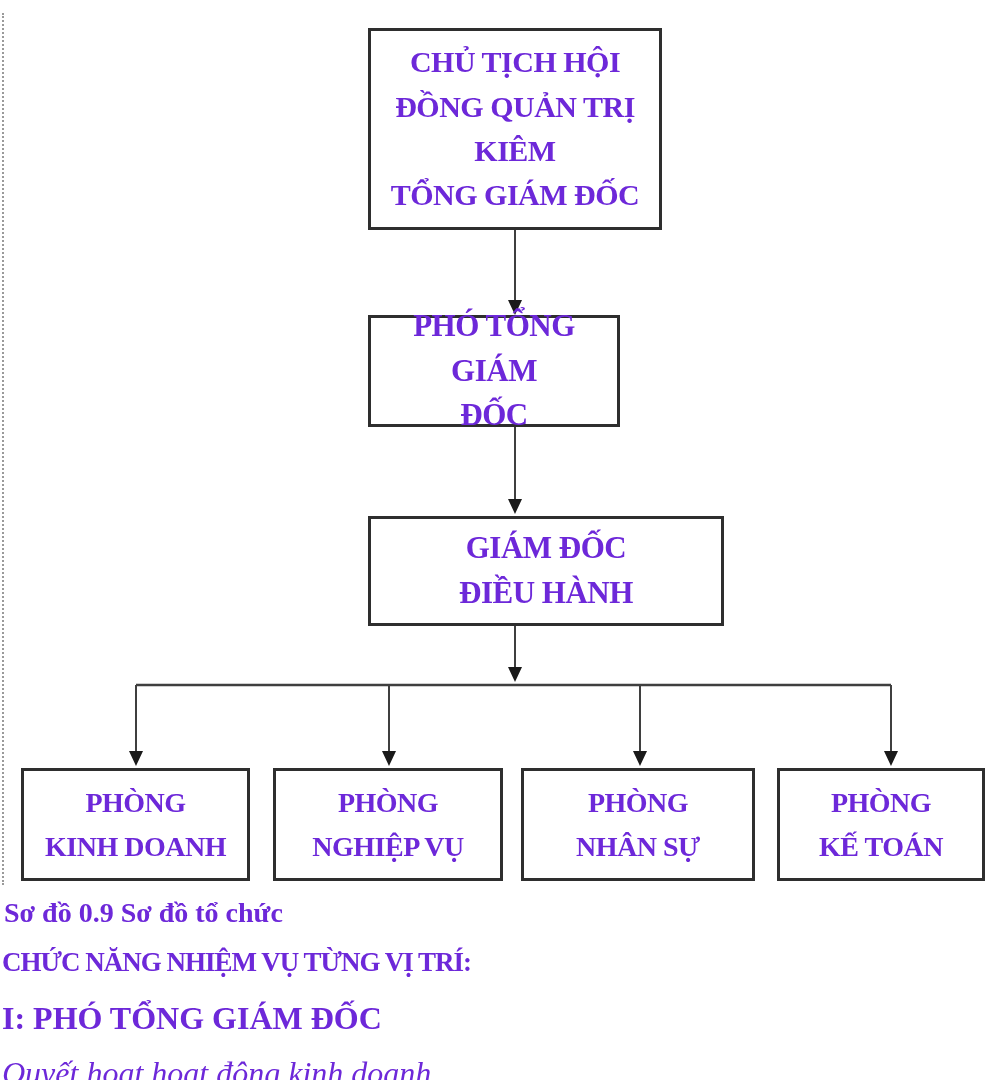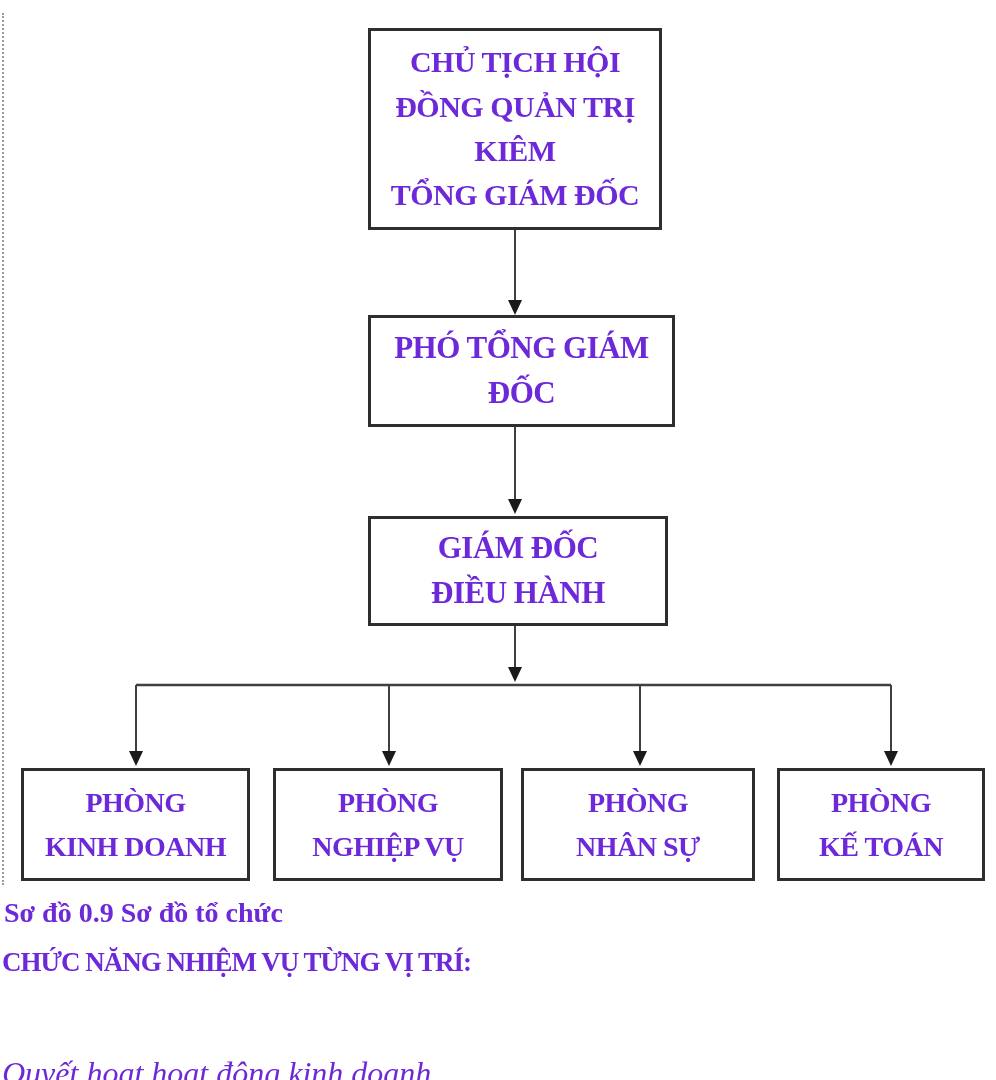--- a/index.html
+++ b/index.html
@@ -39,22 +39,22 @@
     background: #ffffff;
     display: flex;
     align-items: center;
     justify-content: center;
     text-align: center;
     font-weight: bold;
     white-space: pre-line;
     letter-spacing: -0.5px;
   }
   #node-chairman   { left: 368px; top: 15px;  width: 294px; height: 202px; font-size: 30px; line-height: 1.48; }
-  #node-deputy     { left: 368px; top: 302px; width: 307px; height: 112px; font-size: 31px; line-height: 1.45; }
-  #node-executive  { left: 368px; top: 503px; width: 300px; height: 110px; font-size: 31px; line-height: 1.45; }
+  #node-deputy     { left: 368px; top: 302px; width: 252px; height: 112px; font-size: 31px; line-height: 1.45; }
+  #node-executive  { left: 368px; top: 503px; width: 356px; height: 110px; font-size: 31px; line-height: 1.45; }
   #node-sales      { left: 21px;  top: 755px; width: 229px; height: 113px; font-size: 28px; line-height: 1.55; }
   #node-operations { left: 273px; top: 755px; width: 230px; height: 113px; font-size: 28px; line-height: 1.55; }
   #node-hr         { left: 521px; top: 755px; width: 234px; height: 113px; font-size: 28px; line-height: 1.55; }
   #node-accounting { left: 777px; top: 755px; width: 208px; height: 113px; font-size: 28px; line-height: 1.55; }
 
   
   .caption {
     position: absolute;
     left: 4px; top: 884px;
     font-size: 28px;
@@ -137,16 +137,17 @@
   <div class="node" id="node-hr">PHÒNG
 NHÂN SỰ</div>
 
   <div class="node" id="node-accounting">PHÒNG
 KẾ TOÁN</div>
 
   <div class="caption">Sơ đồ 0.9 Sơ đồ tổ chức</div>
 
   <div class="section-heading">CHỨC NĂNG NHIỆM VỤ TỪNG VỊ TRÍ:</div>
 
+  <div class="subsection-heading">I: PHÓ TỔNG GIÁM ĐỐC</div>
 
   <div class="body-line">Quyết hoạt hoạt động kinh doanh.</div>
 
 </div>
 
 </body></html>

